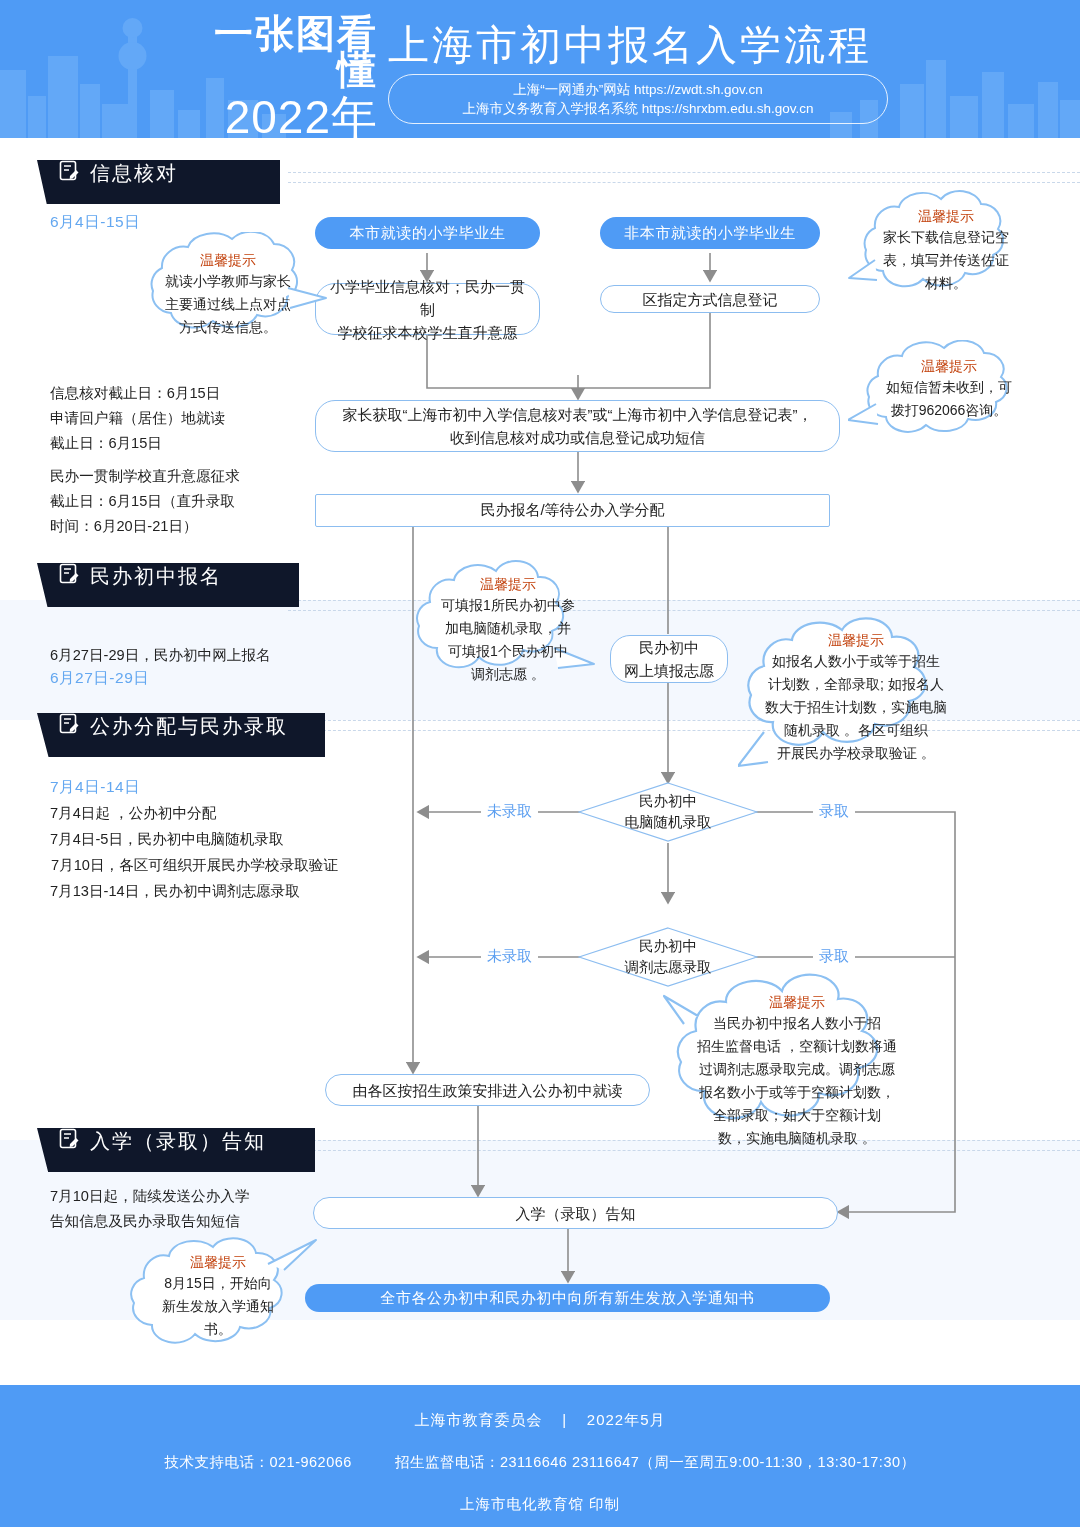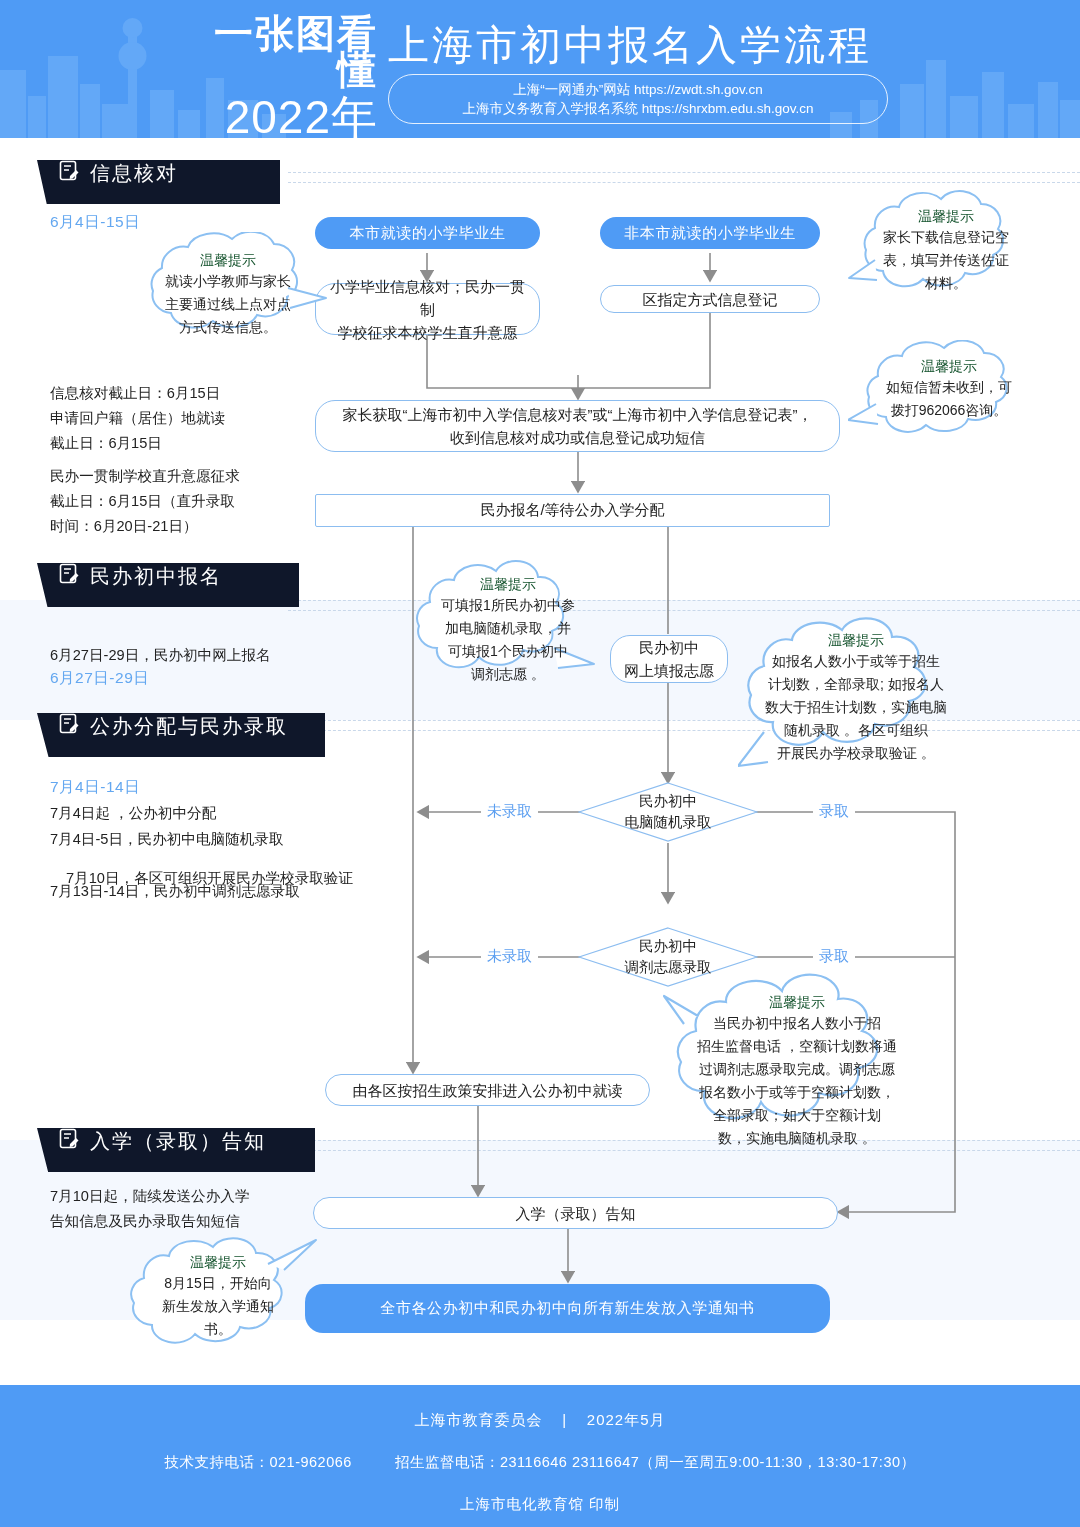--- a/index.html
+++ b/index.html
@@ -82,21 +82,21 @@
   .conn { position:absolute; }
   .edgelabel { position:absolute; color:#5c9ff0; font-size:15px; background:#fff; padding:0 6px;}
 
   
   .cloud { position:absolute; }
   .cloud svg { position:absolute; left:0; top:0; }
   .cloud .ctext {
     position:absolute; text-align:center; color:#222;
     font-size:14px; line-height:23px;
   }
-  .cloud .ctitle { color:#14532d; font-size:14px; line-height:20px; }
+  .cloud .ctitle { color:#c2410c; font-size:14px; line-height:20px; }
 
   
   .footer {
     position:absolute; left:0; bottom:0; width:1080px; height:142px;
     background:#4f9bf5; color:#fff; text-align:center;
   }
   .footer .f1 { position:absolute; top:26px; width:100%; font-size:15px; letter-spacing:1px;}
   .footer .f2 { position:absolute; top:68px; width:100%; font-size:14.5px; letter-spacing:.5px;}
   .footer .f3 { position:absolute; top:110px; width:100%; font-size:14.5px; letter-spacing:1px;}
   .footer .sp { display:inline-block; width:34px; }
@@ -197,21 +197,21 @@
           <line x1="5" y1="6" x2="12" y2="6" stroke="#fff" stroke-width="1.4"></line>
           <line x1="5" y1="10" x2="10" y2="10" stroke="#fff" stroke-width="1.4"></line>
           <path d="M11 16 L17 10 L19.5 12.5 L13.5 18.5 L10.7 19 Z" fill="#fff"></path>
         </svg>
     </span>
     <span class="tx">公办分配与民办录取</span>
   </div>
   <div class="datehead" style="left:50px;top:777px;">7月4日-14日</div>
   <div class="para" style="left:50px;top:801px;">7月4日起 ，公办初中分配</div>
   <div class="para" style="left:50px;top:827px;">7月4日-5日，民办初中电脑随机录取</div>
-  <div class="para" style="left:66px;top:853px;margin-top:13px;">7月10日，各区可组织开展民办学校录取验证</div>
+  <div class="para" style="left:51px;top:853px;">7月10日，各区可组织开展民办学校录取验证</div>
   <div class="para" style="left:50px;top:879px;">7月13日-14日，民办初中调剂志愿录取</div>
 
   <div class="sec" style="top:1128px;width:278px;">
     <span class="ic">
       <svg width="21" height="21" viewBox="0 0 21 21">
           <rect x="1.5" y="1.5" width="15" height="18" rx="2" fill="none" stroke="#fff" stroke-width="1.6"></rect>
           <line x1="5" y1="6" x2="12" y2="6" stroke="#fff" stroke-width="1.4"></line>
           <line x1="5" y1="10" x2="10" y2="10" stroke="#fff" stroke-width="1.4"></line>
           <path d="M11 16 L17 10 L19.5 12.5 L13.5 18.5 L10.7 19 Z" fill="#fff"></path>
         </svg>
@@ -306,21 +306,21 @@
     <div class="dlabel">
       <span>民办初中</span>
       <span>调剂志愿录取</span>
     </div>
   </div>
 
   <div class="obox" style="left:325px;top:1074px;width:325px;height:32px;">由各区按招生政策安排进入公办初中就读</div>
 
   <div class="obox" style="left:313px;top:1197px;width:525px;height:32px;">入学（录取）告知</div>
 
-  <div class="pill" style="left:305px;top:1284px;width:525px;height:49px;">全市各公办初中和民办初中向所有新生发放入学通知书</div>
+  <div class="pill" style="left:305px;top:1284px;width:525px;height:28px;">全市各公办初中和民办初中向所有新生发放入学通知书</div>
 
   <div class="cloud" style="left:120px;top:232px;width:215px;height:110px;">
     <svg width="215" height="110" viewBox="0 0 215 110">
       <path d="M42,36 a22,20 0 0,1 26,-21 a26,18 0 0,1 44,-8 a24,18 0 0,1 42,5 a20,18 0 0,1 18,26 a18,17 0 0,1 -5,27 a22,18 0 0,1 -30,18 a26,18 0 0,1 -44,6 a24,18 0 0,1 -42,-8 a20,18 0 0,1 -18,-22 a19,18 0 0,1 9,-23 z" fill="#fff" stroke="#8cc0f2" stroke-width="2"></path>
       <path d="M168,56 L206,66 L170,76" fill="#fff" stroke="#8cc0f2" stroke-width="2" stroke-linejoin="round"></path>
     </svg>
     <div class="ctext" style="left:18px;top:18px;width:180px;">
       <div class="ctitle">温馨提示</div>
       <div>就读小学教师与家长</div>
       <div>主要通过线上点对点</div>

